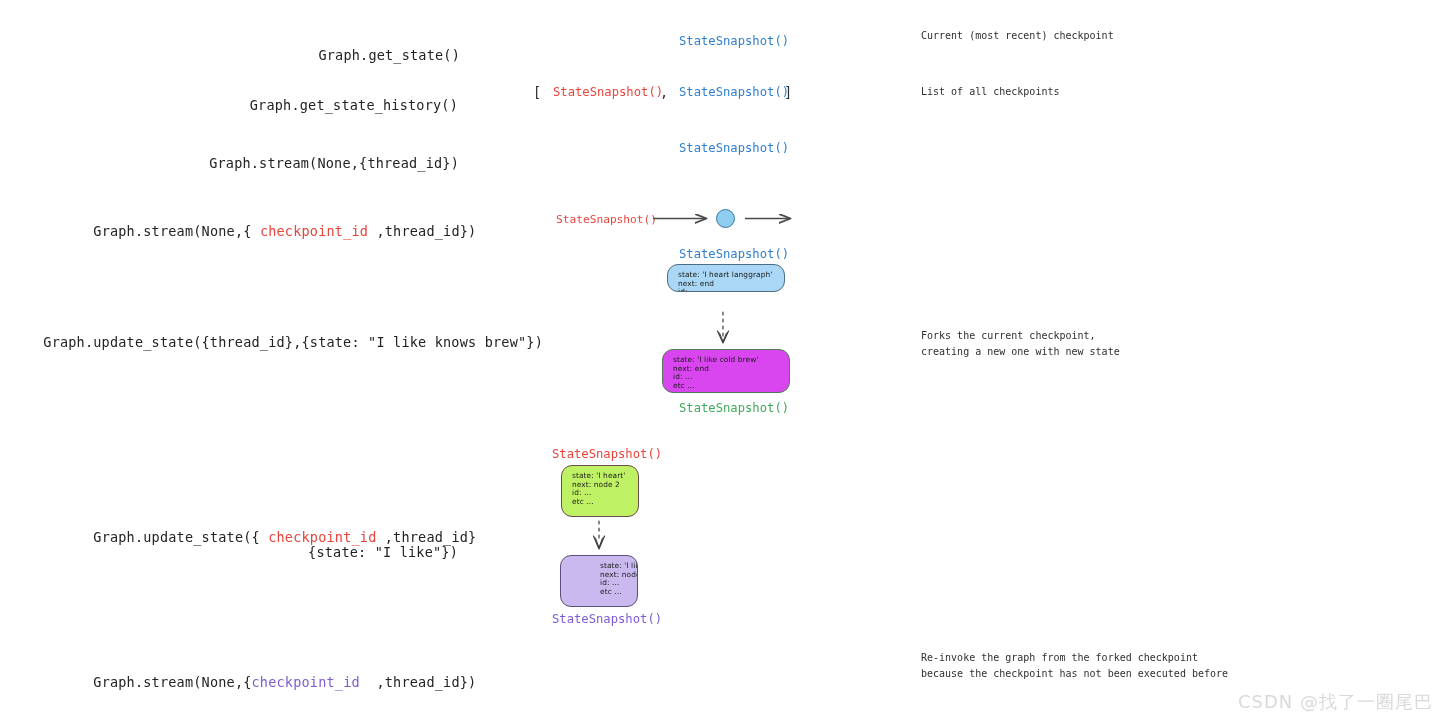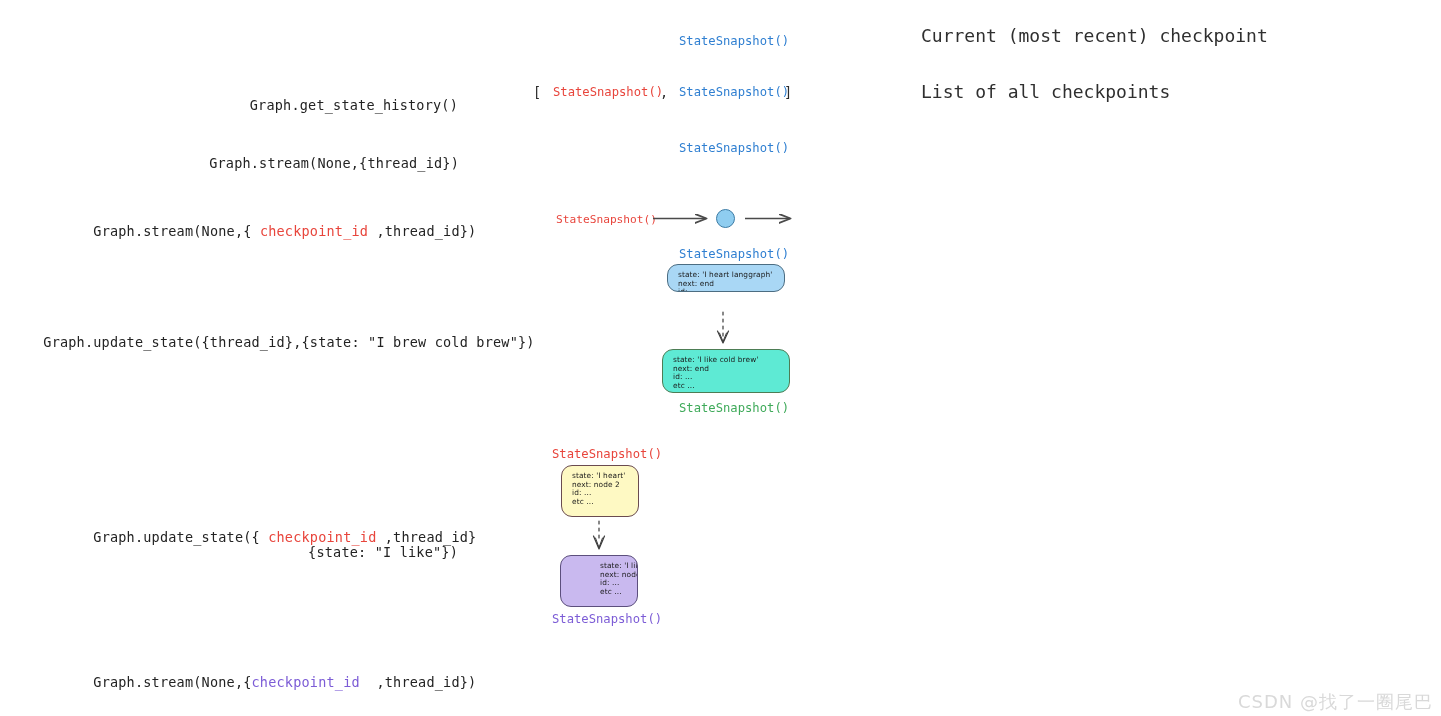--- a/index.html
+++ b/index.html
@@ -32,21 +32,21 @@
     text-align: right;
     line-height: 15px;
   }
   .api-label .accent-red   { color: #e8453c; }
   .api-label .accent-purple{ color: #7c5cd6; }
 
   
   .desc {
     position: absolute;
     font-family: "DejaVu Sans Mono", monospace;
-    font-size: 18px;
+    font-size: 10px;
     color: #2f2f2f;
     line-height: 15.5px;
     white-space: pre;
   }
 
   
   .snap {
     position: absolute;
     font-family: "DejaVu Sans Mono", monospace;
     font-size: 12.2px;
@@ -75,22 +75,22 @@
     padding: 6px 8px 4px 10px;
     font-family: "DejaVu Sans", sans-serif;
     font-size: 7.4px;
     line-height: 8.6px;
     color: #1a1a1a;
     letter-spacing: 0.1px;
     overflow: hidden;
   }
   .state-box .ln { display: block; white-space: pre; }
   .box-blue   { background: #a9d7f5; border-color: #4c6d82; }
-  .box-green  { background: #5eead4; border-color: #4d7d55; }
-  .box-pink   { background: #fef9c3; border-color: #6a4b50; }
+  .box-green  { background: #d946ef; border-color: #4d7d55; }
+  .box-pink   { background: #bef264; border-color: #6a4b50; }
   .box-purple { background: #c9b9ef; border-color: #5c4f7d; }
 
   
   .node-circle {
     position: absolute;
     width: 19px; height: 19px;
     border-radius: 50%;
     background: #8fcdf0;
     border: 1.4px solid #3b7ba5;
     box-sizing: border-box;
@@ -116,20 +116,23 @@
     letter-spacing: 1px;
     white-space: pre;
     user-select: none;
   }
 </style>
 </head>
 <body>
 
 <div class="canvas">
 
+  <div class="api-label" style="left:60px; top:33px; width:400px;">
+    <span>Graph.get_state()</span>
+  </div>
   <div class="snap blue" style="left:679px; top:34px;">StateSnapshot()</div>
   <div class="desc" style="left:921px; top:28px;">Current (most recent) checkpoint</div>
 
   <div class="api-label" style="left:60px; top:83px; width:398px; text-align:right;">
     <span>Graph.get_state_history()</span>
   </div>
   <div class="bracket" style="left:533px; top:84px;">[</div>
   <div class="snap red" style="left:553px; top:85px;">StateSnapshot()</div>
   <div class="bracket" style="left:660px; top:84px;">,</div>
   <div class="snap blue" style="left:679px; top:85px;">StateSnapshot()</div>
@@ -150,31 +153,33 @@
   <div class="snap blue" style="left:679px; top:247px;">StateSnapshot()</div>
 
   <div class="state-box box-blue" style="left:667px; top:264px; width:118px; height:28px;">
     <span class="ln">state: 'I heart langgraph'</span>
     <span class="ln">next: end</span>
     <span class="ln">id: ...</span>
     <span class="ln">etc ...</span>
   </div>
 
   <div class="api-label" style="left:10px; top:320px; width:453px; text-align:right;">
-    <span>Graph.update_state({thread_id},{state: "I brew cold brew"})</span>
+    <span>Graph.update_state({thread_id},{state: "I like knows brew"})</span>
   </div>
 
   <div class="state-box box-green" style="left:662px; top:349px; width:128px; height:44px;">
     <span class="ln">state: 'I like cold brew'</span>
     <span class="ln">next: end</span>
     <span class="ln">id: ...</span>
     <span class="ln">etc ...</span>
   </div>
   <div class="snap green" style="left:679px; top:401px;">StateSnapshot()</div>
 
+  <div class="desc" style="left:921px; top:328px;"><span>Forks the current checkpoint,</span>
+<span>creating a new one with new state</span></div>
 
   <div class="snap red" style="left:552px; top:447px;">StateSnapshot()</div>
 
   <div class="state-box box-pink" style="left:561px; top:465px; width:78px; height:52px;">
     <span class="ln">state: 'I heart'</span>
     <span class="ln">next: node 2</span>
     <span class="ln">id: ...</span>
     <span class="ln">etc ...</span>
   </div>
 
@@ -190,20 +195,22 @@
     <span class="ln">next: node 2</span>
     <span class="ln">id: ...</span>
     <span class="ln">etc ...</span>
   </div>
   <div class="snap purple" style="left:552px; top:612px;">StateSnapshot()</div>
 
 
   <div class="api-label" style="left:60px; top:660px; width:389px; text-align:left;">
     <span>Graph.stream(None,{</span><span class="accent-purple">checkpoint_id</span><span>  ,thread_id})</span>
   </div>
+  <div class="desc" style="left:921px; top:650px;"><span>Re-invoke the graph from the forked checkpoint</span>
+<span>because the checkpoint has not been executed before</span></div>
 
   <svg class="overlay" viewBox="0 0 1441 716">
     <defs>
       <marker id="ah" markerWidth="9" markerHeight="9" refX="7.2" refY="3.2" orient="auto" markerUnits="strokeWidth">
         <path d="M0,0.2 L7.6,3.2 L0,6.2" fill="none" stroke="#4a4a4a" stroke-width="1.2" stroke-linecap="round" stroke-linejoin="round"></path>
       </marker>
     </defs>
 
     <g>
       <line x1="653" y1="218.5" x2="706" y2="218.5" stroke="#4a4a4a" stroke-width="1.5" marker-end="url(#ah)"></line>

